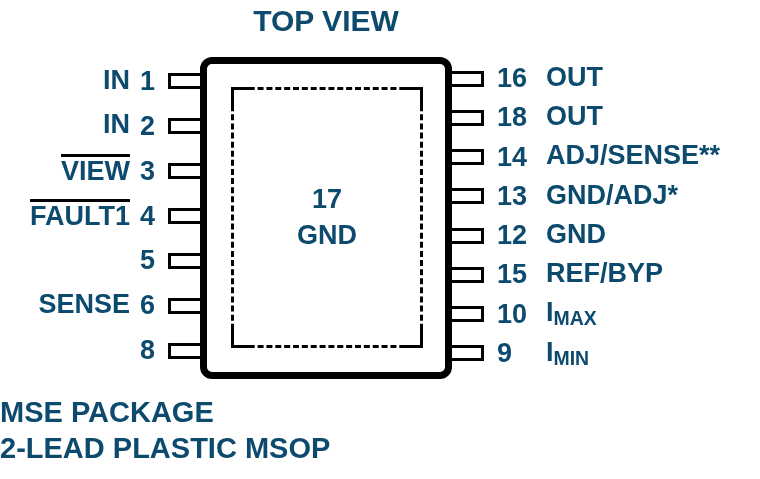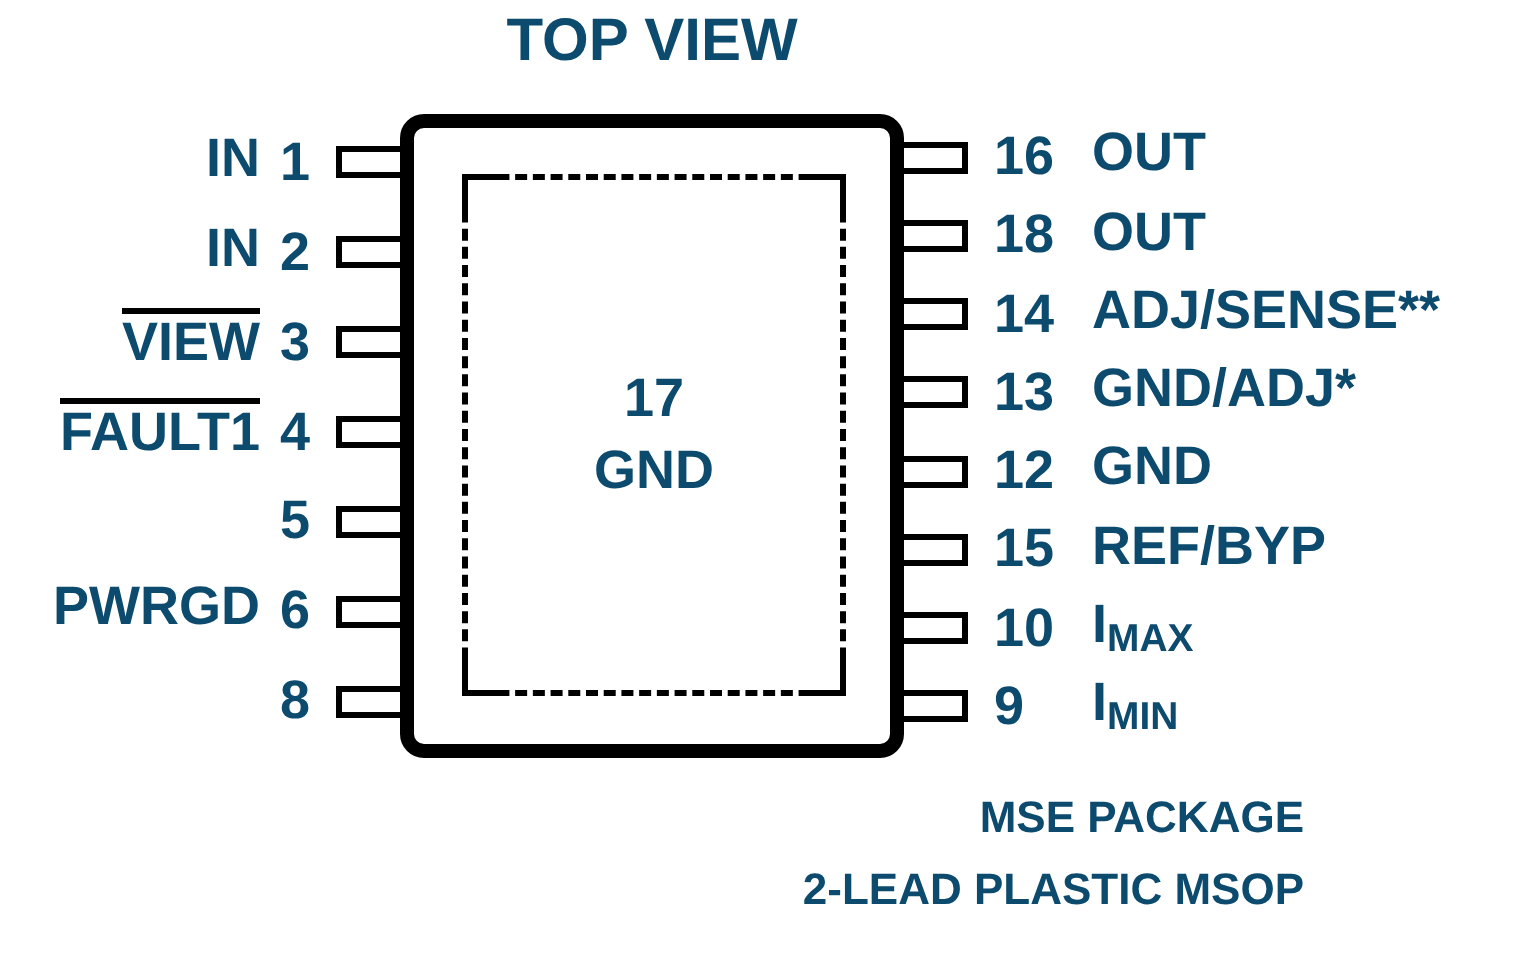--- a/index.html
+++ b/index.html
@@ -100,22 +100,22 @@
   }
   .sub {
     font-size: 0.72em;
     vertical-align: -0.22em;
   }
 
   .cap1, .cap2 {
     position: absolute;
     left: 0;
     width: 652px;
-    text-align: right;
-    font-size: 22px;
+    text-align: left;
+    font-size: 29px;
   }
   .cap1 { top: 396px; }
   .cap2 { top: 432px; }
 </style>
 </head>
 <body>
 
 <div class="canvas">
 
   <div class="top-title">TOP VIEW</div>
@@ -152,21 +152,21 @@
     <div class="prow">
       <span class="plabel"><span class="ol">FAULT1</span><span class="sub"></span></span>
       <span class="pnum">4</span>
       <span class="stub"></span>
     </div>
     <div class="prow">
       <span class="pnum">5</span>
       <span class="stub"></span>
     </div>
     <div class="prow">
-      <span class="plabel"><span>PWRGD</span><span class="sub"></span></span>
+      <span class="plabel"><span>SENSE</span><span class="sub"></span></span>
       <span class="pnum">6</span>
       <span class="stub"></span>
     </div>
     <div class="prow">
       <span class="pnum">8</span>
       <span class="stub"></span>
     </div>
   </div>
 
   <div class="pins pins-right">

